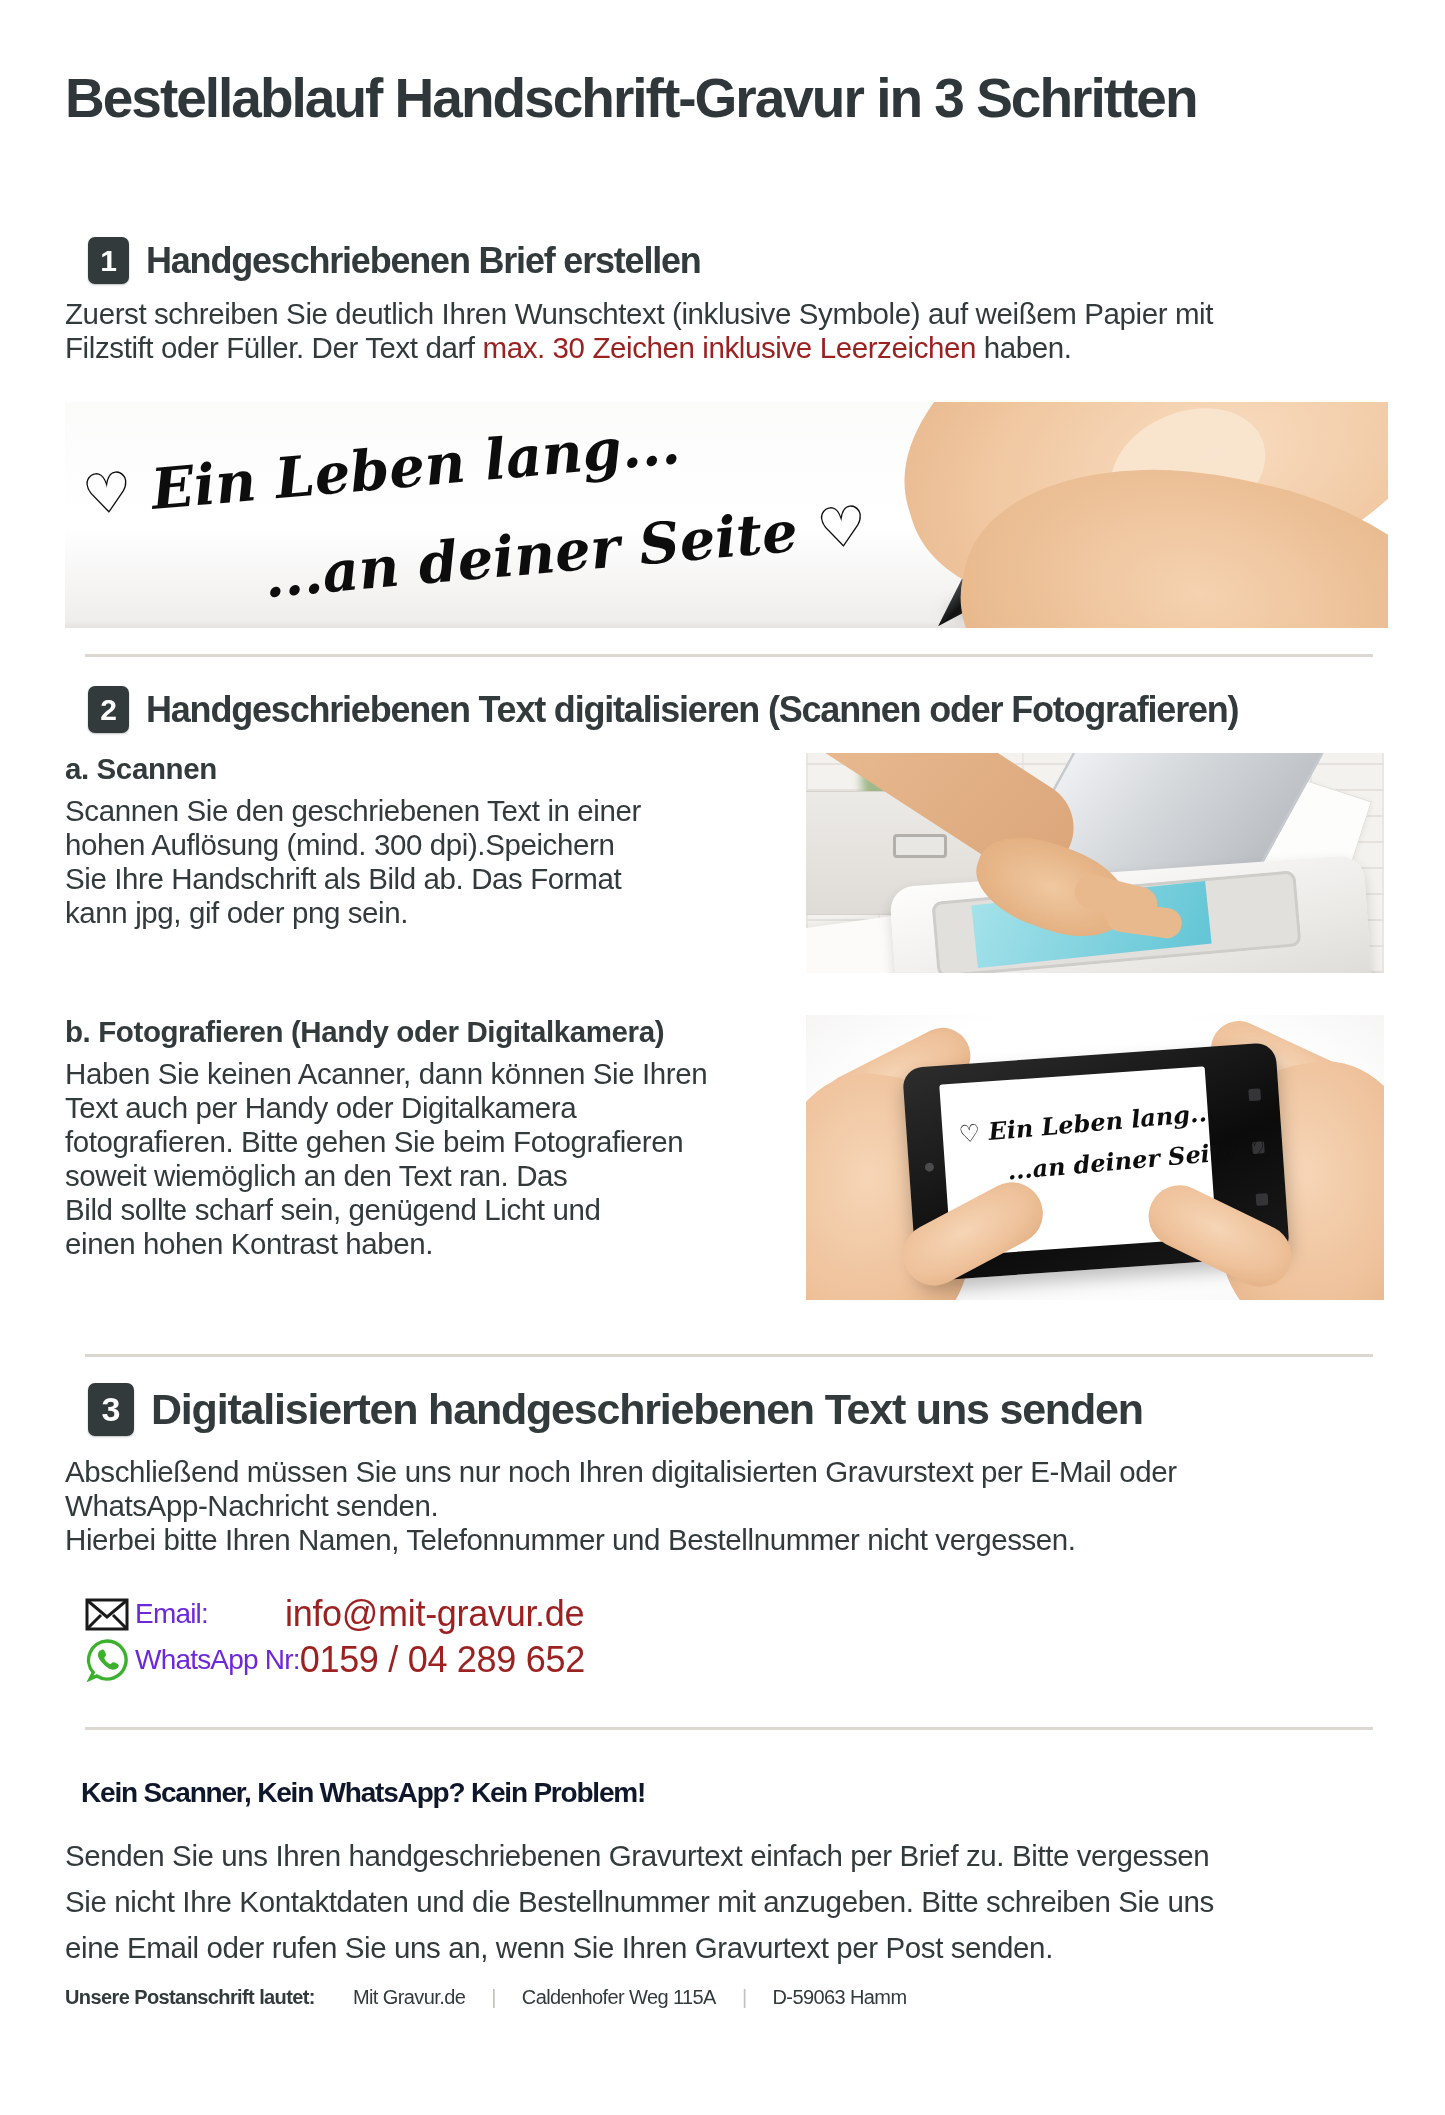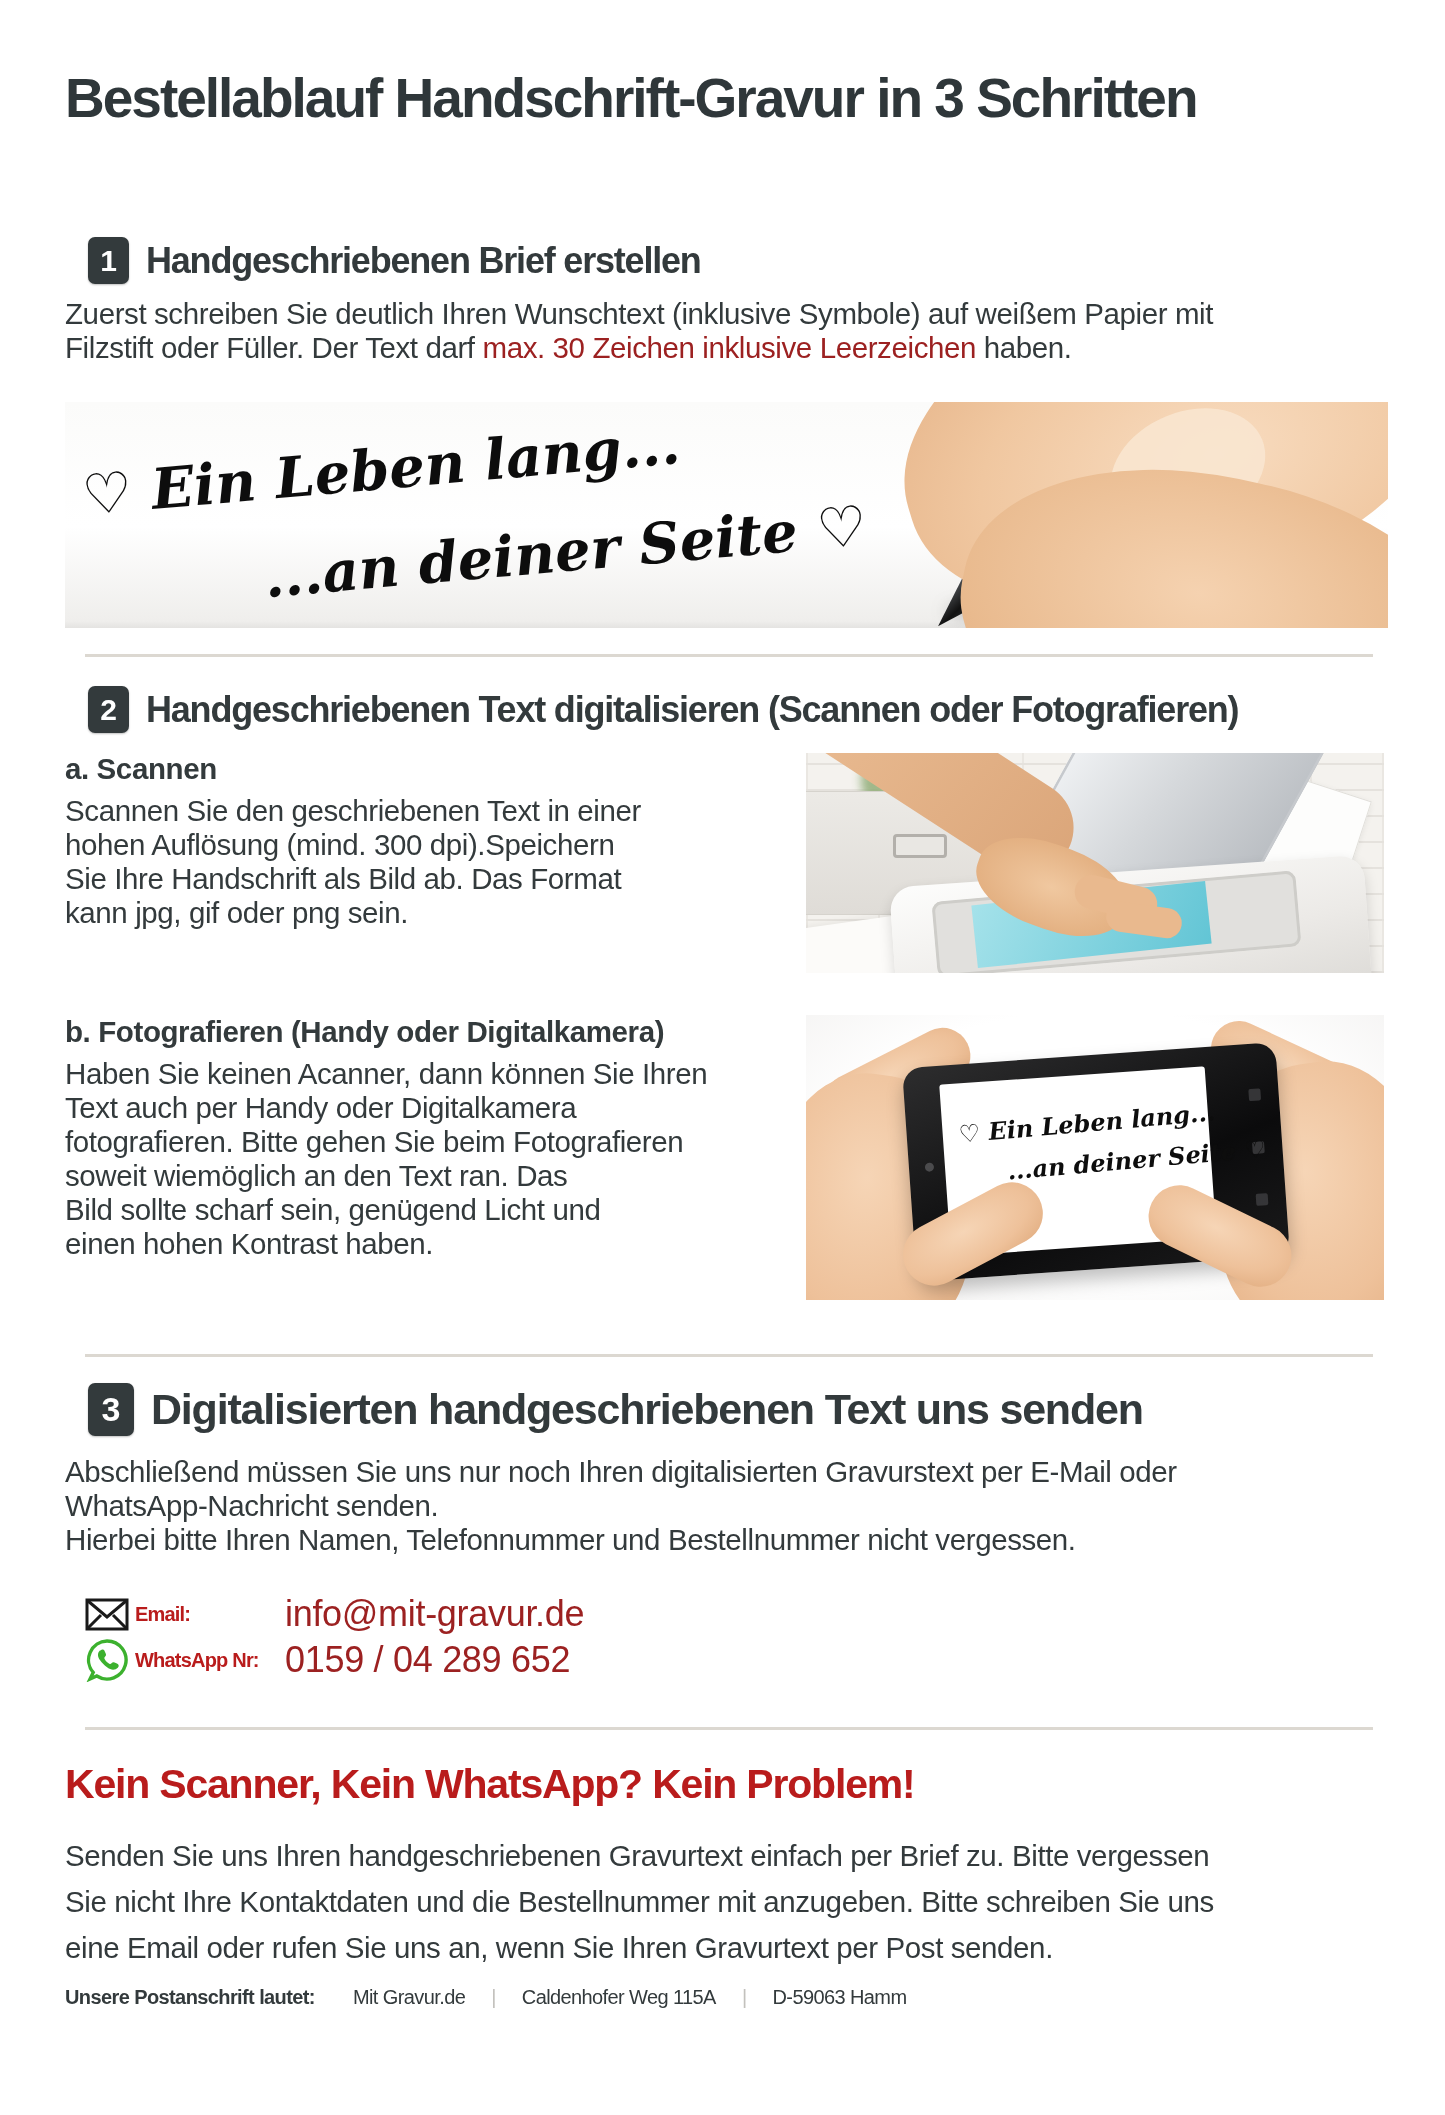--- a/index.html
+++ b/index.html
@@ -14,22 +14,22 @@
   #step1-header{left:88px;top:237px;}
   #step2-header{left:88px;top:686px;}
   #step3-header{left:88px;top:1383px;}
   .badge{background:#333a3c;color:#fff;border-radius:7px;display:flex;align-items:center;
          justify-content:center;font-weight:bold;box-shadow:0 1px 2px rgba(0,0,0,.25);}
   .badge.small{width:41px;height:47px;font-size:30px;}
   .badge.large{width:46px;height:53px;font-size:34px;}
   .step-title{font-weight:bold;letter-spacing:-1.2px;color:#333a3c;white-space:nowrap;}
   .step-title.small{font-size:36px;}
   .step-title.large{font-size:43px;}
-  .footer-title{position:absolute;left:65px;top:1761px;margin:0;font-size:41px;font-weight:bold;
-                letter-spacing:-1.2px;color:#b91c1c;}
+  .footer-title{position:absolute;left:65px;top:1761px;margin:16px;font-size:28px;font-weight:bold;
+                letter-spacing:-1.2px;color:#0f172a;}
 
   
   .para{position:absolute;font-size:29.5px;line-height:34px;letter-spacing:-0.4px;
         white-space:pre-line;color:#333a3c;}
   #step1-para{left:65px;top:297px;width:1330px;}
   #sec2a-title{left:65px;top:752px;font-weight:bold;}
   #sec2a-text{left:65px;top:794px;width:700px;}
   #sec2b-title{left:65px;top:1015px;font-weight:bold;}
   #sec2b-text{left:65px;top:1057px;width:720px;}
   #step3-para{left:65px;top:1455px;width:1330px;}
@@ -40,21 +40,21 @@
   .divider{position:absolute;left:85px;width:1288px;height:3px;background:#dcd8d1;}
   #divider1{top:654px;}
   #divider2{top:1354px;}
   #divider3{top:1727px;}
 
   
   .contact-row{position:absolute;left:85px;display:flex;align-items:center;}
   #contact-email{top:1591px;}
   #contact-whatsapp{top:1637px;}
   .contact-icon{width:50px;height:46px;display:flex;align-items:center;}
-  .contact-label{min-width:150px;font-size:20px;font-weight:bold;letter-spacing:-0.8px;color:#b91c1c;}
+  .contact-label{min-width:150px;font-size:28px;font-weight:normal;letter-spacing:-0.8px;color:#6d28d9;}
   .contact-value{font-size:36px;letter-spacing:-0.3px;color:#9c2121;}
 
   
   .postal{position:absolute;left:65px;top:1986px;display:flex;align-items:baseline;
           font-size:20px;letter-spacing:-0.6px;white-space:nowrap;}
   .postal-label{font-weight:bold;margin-right:38px;}
   .postal-sep{color:#c3c1bd;margin:0 26px;font-weight:normal;}
 
   
   .photo{position:absolute;overflow:hidden;}

